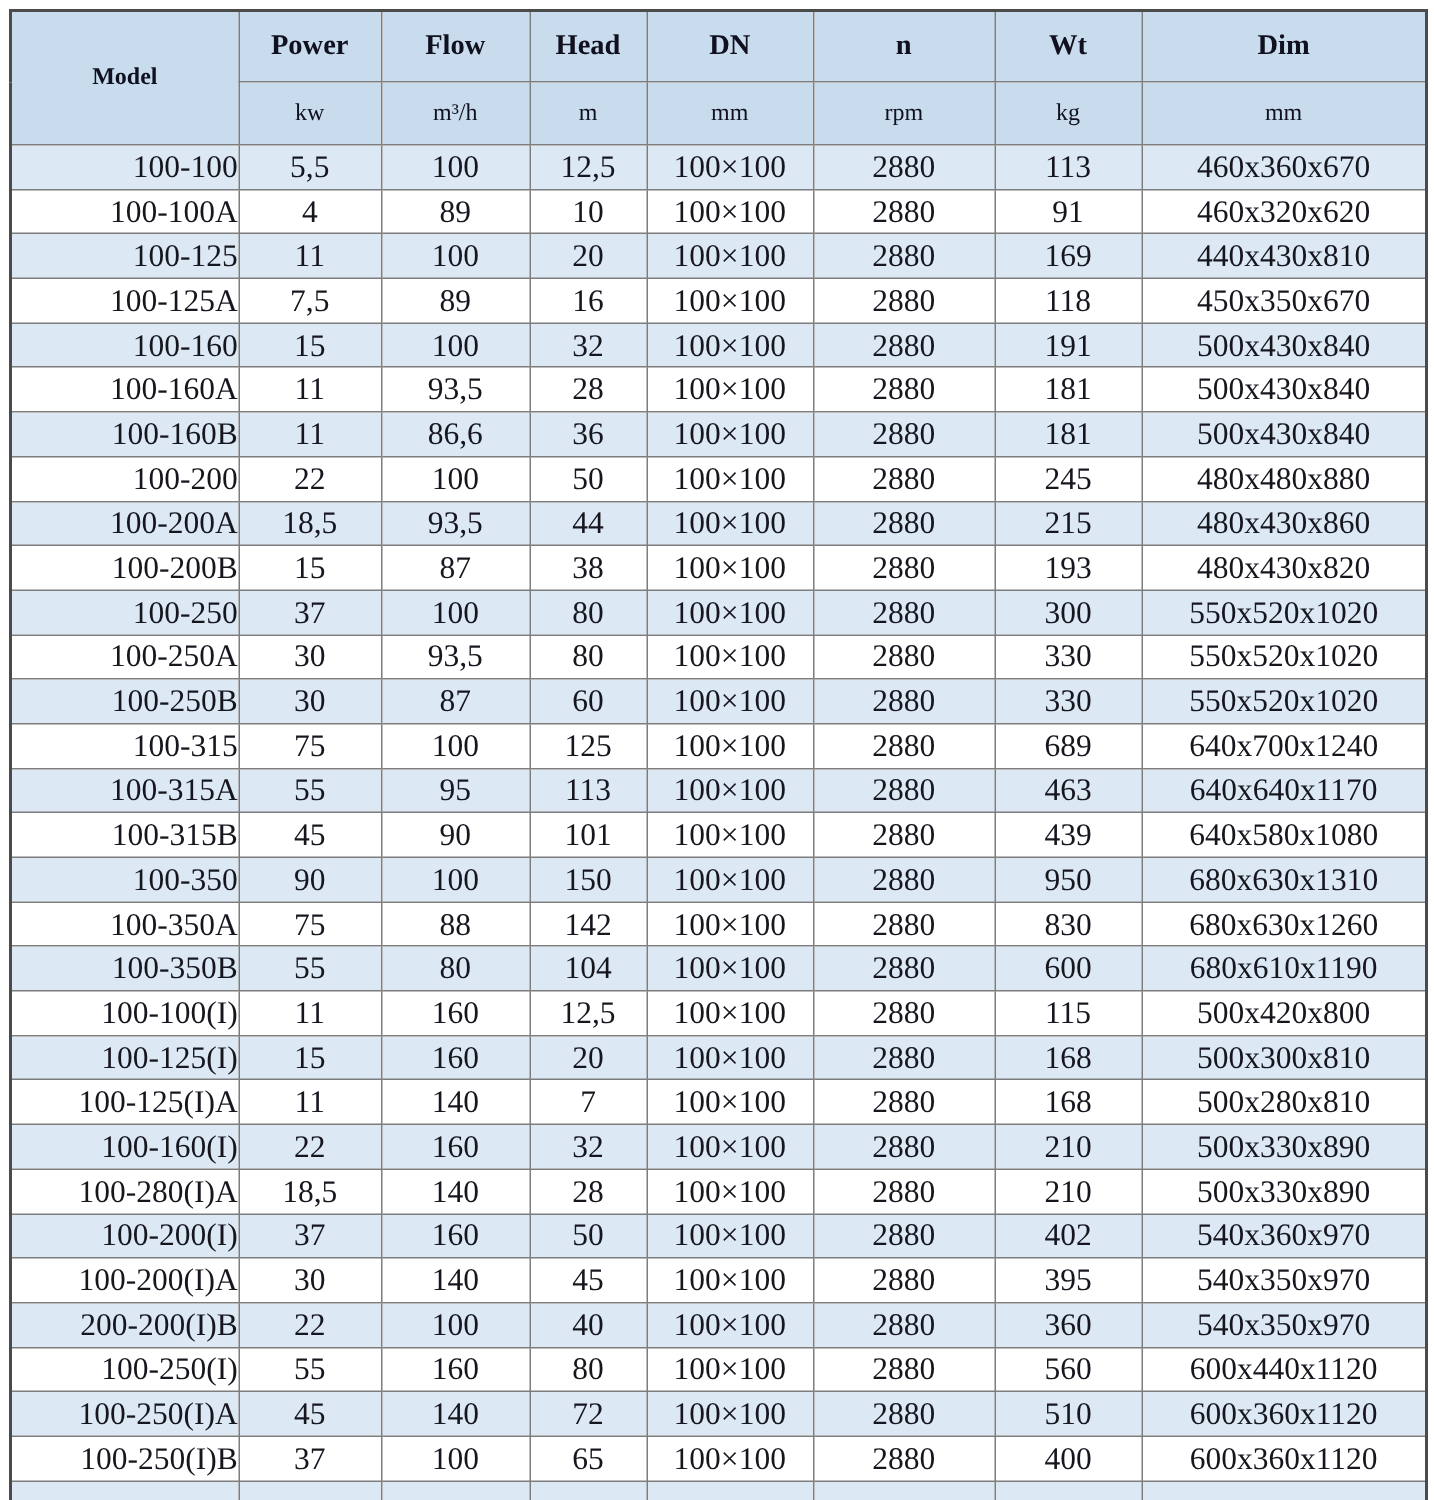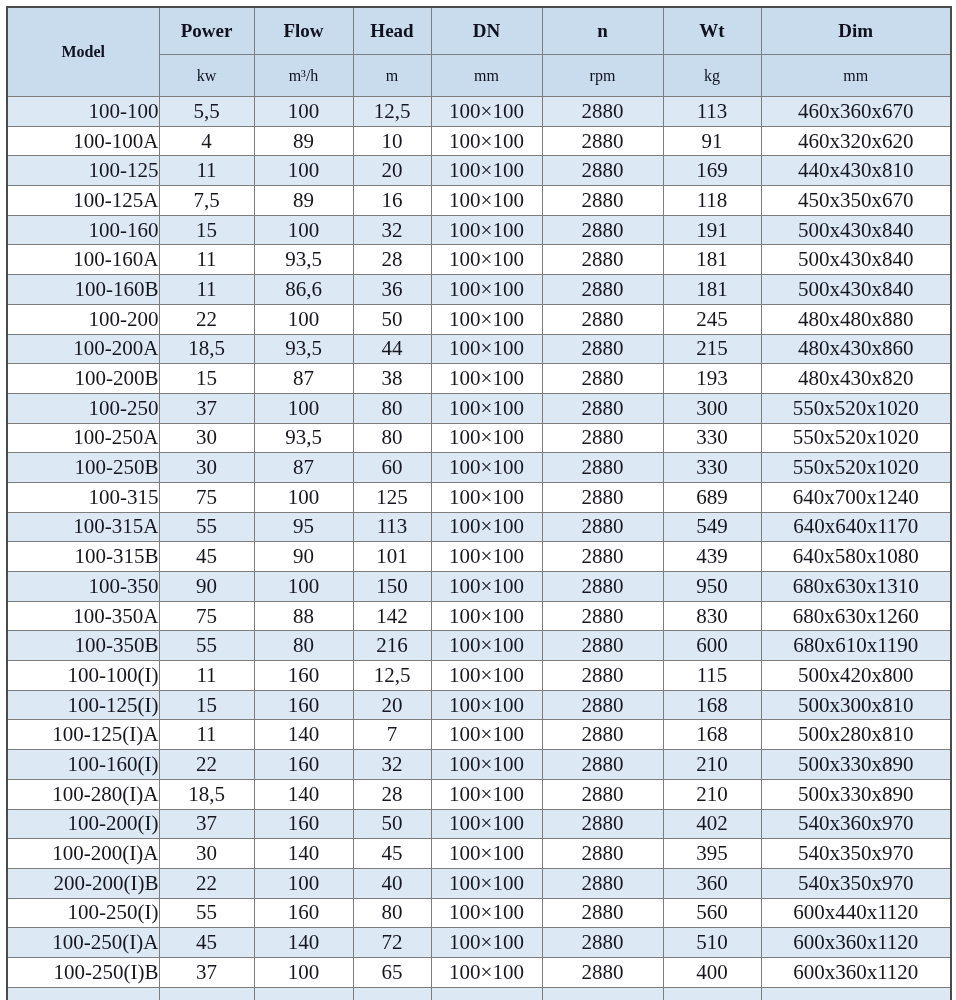--- a/index.html
+++ b/index.html
@@ -239,21 +239,21 @@
         <td>689</td>
         <td>640x700x1240</td>
       </tr>
       <tr>
         <td class="model-cell">100-315A</td>
         <td>55</td>
         <td>95</td>
         <td>113</td>
         <td>100×100</td>
         <td>2880</td>
-        <td>549</td>
+        <td>463</td>
         <td>640x640x1170</td>
       </tr>
       <tr>
         <td class="model-cell">100-315B</td>
         <td>45</td>
         <td>90</td>
         <td>101</td>
         <td>100×100</td>
         <td>2880</td>
         <td>439</td>
@@ -276,21 +276,21 @@
         <td>142</td>
         <td>100×100</td>
         <td>2880</td>
         <td>830</td>
         <td>680x630x1260</td>
       </tr>
       <tr>
         <td class="model-cell">100-350B</td>
         <td>55</td>
         <td>80</td>
-        <td>216</td>
+        <td>104</td>
         <td>100×100</td>
         <td>2880</td>
         <td>600</td>
         <td>680x610x1190</td>
       </tr>
       <tr>
         <td class="model-cell">100-100(I)</td>
         <td>11</td>
         <td>160</td>
         <td>12,5</td>

